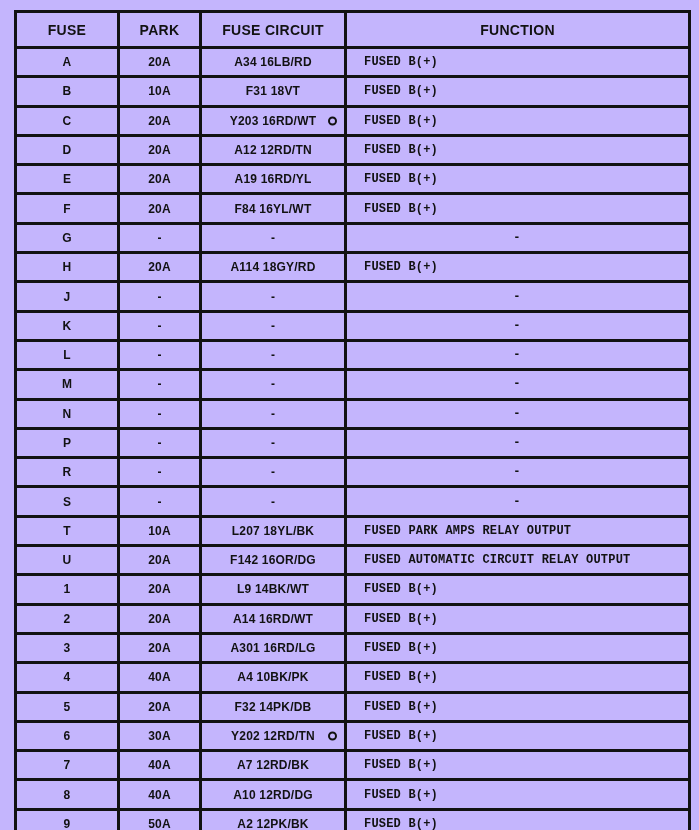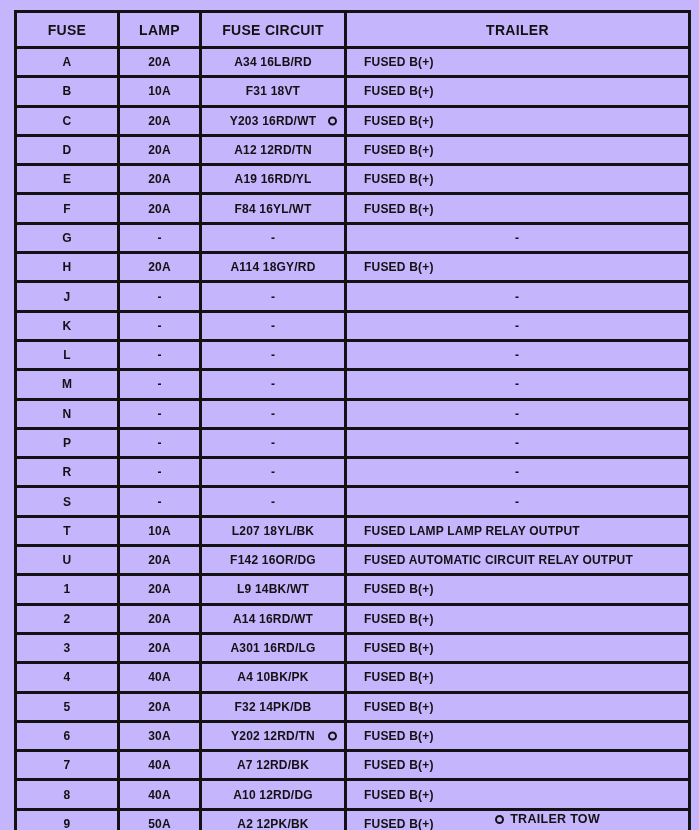--- a/index.html
+++ b/index.html
@@ -45,20 +45,21 @@
     text-align: center;
     letter-spacing: 0.2px;
   }
   td.c-circuit-cell {
     position: relative;
     margin-left: 17px;
   }
   td.c-func {
     text-align: left;
     padding-left: 17px;
+    font-family: Liberation Mono, monospace;
   }
   td.c-func.dash {
     text-align: center;
     padding-left: 0;
   }
   .marker {
     position: absolute;
     right: 7px;
     top: 50%;
     transform: translateY(-50%);
@@ -101,23 +102,23 @@
     <table class="fuse-table">
       <colgroup>
         <col style="width:103px">
         <col style="width:82px">
         <col style="width:145px">
         <col style="width:344px">
       </colgroup>
       <thead>
         <tr>
           <th>FUSE</th>
-          <th>LAMP</th>
+          <th>PARK</th>
           <th>FUSE CIRCUIT</th>
-          <th>TRAILER</th>
+          <th>FUNCTION</th>
         </tr>
       </thead>
       <tbody>
   <tr>
     <td class="c-fuse">A</td>
     <td class="c-amps">20A</td>
     <td class="c-circuit-cell">
       <span class="c-circuit-text">A34 16LB/RD</span>
       
     </td>
@@ -274,21 +275,21 @@
     <td class="c-func dash">-</td>
   </tr>
 
   <tr>
     <td class="c-fuse">T</td>
     <td class="c-amps">10A</td>
     <td class="c-circuit-cell">
       <span class="c-circuit-text">L207 18YL/BK</span>
       
     </td>
-    <td class="c-func">FUSED LAMP LAMP RELAY OUTPUT</td>
+    <td class="c-func">FUSED PARK AMPS RELAY OUTPUT</td>
   </tr>
 
   <tr>
     <td class="c-fuse">U</td>
     <td class="c-amps">20A</td>
     <td class="c-circuit-cell">
       <span class="c-circuit-text">F142 16OR/DG</span>
       
     </td>
     <td class="c-func">FUSED AUTOMATIC CIRCUIT RELAY OUTPUT</td>
@@ -381,18 +382,14 @@
       <span class="c-circuit-text">A2 12PK/BK</span>
       
     </td>
     <td class="c-func">FUSED B(+)</td>
   </tr>
 
 </tbody>
     </table>
   </div>
 
-  <div class="legend">
-    <span class="legend-icon"></span>
-    <span>TRAILER TOW</span>
-  </div>
 
 </div>
 
 </body></html>

